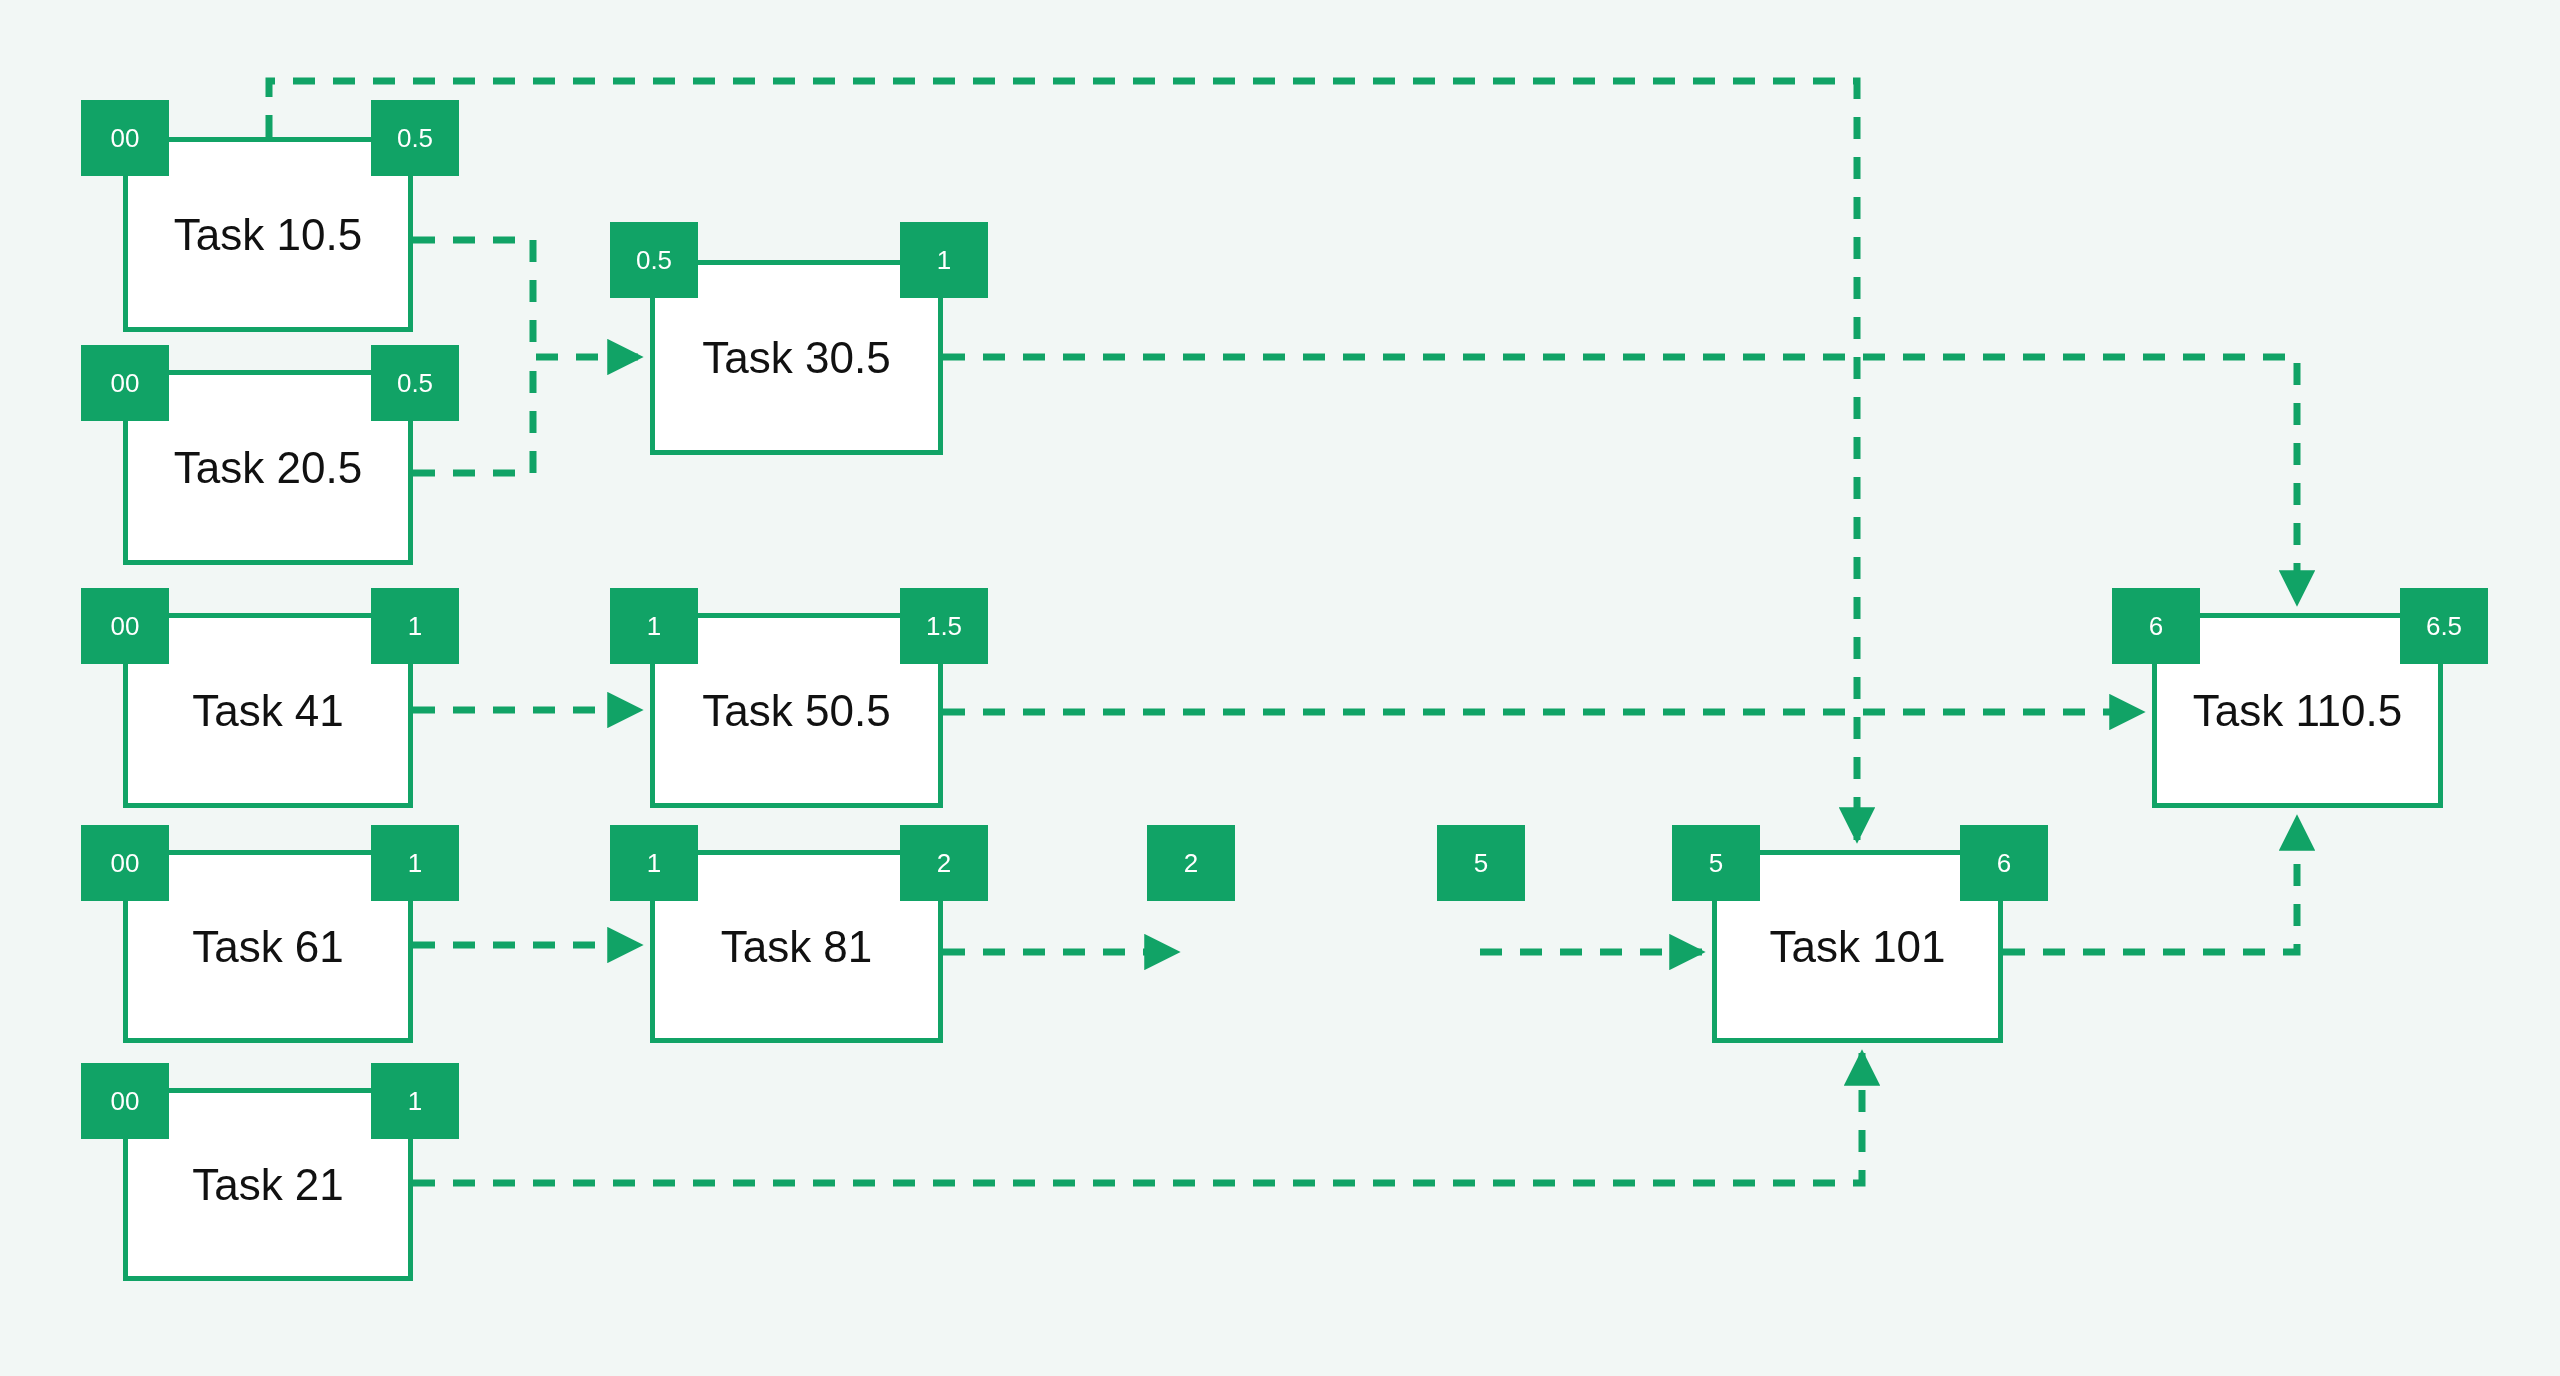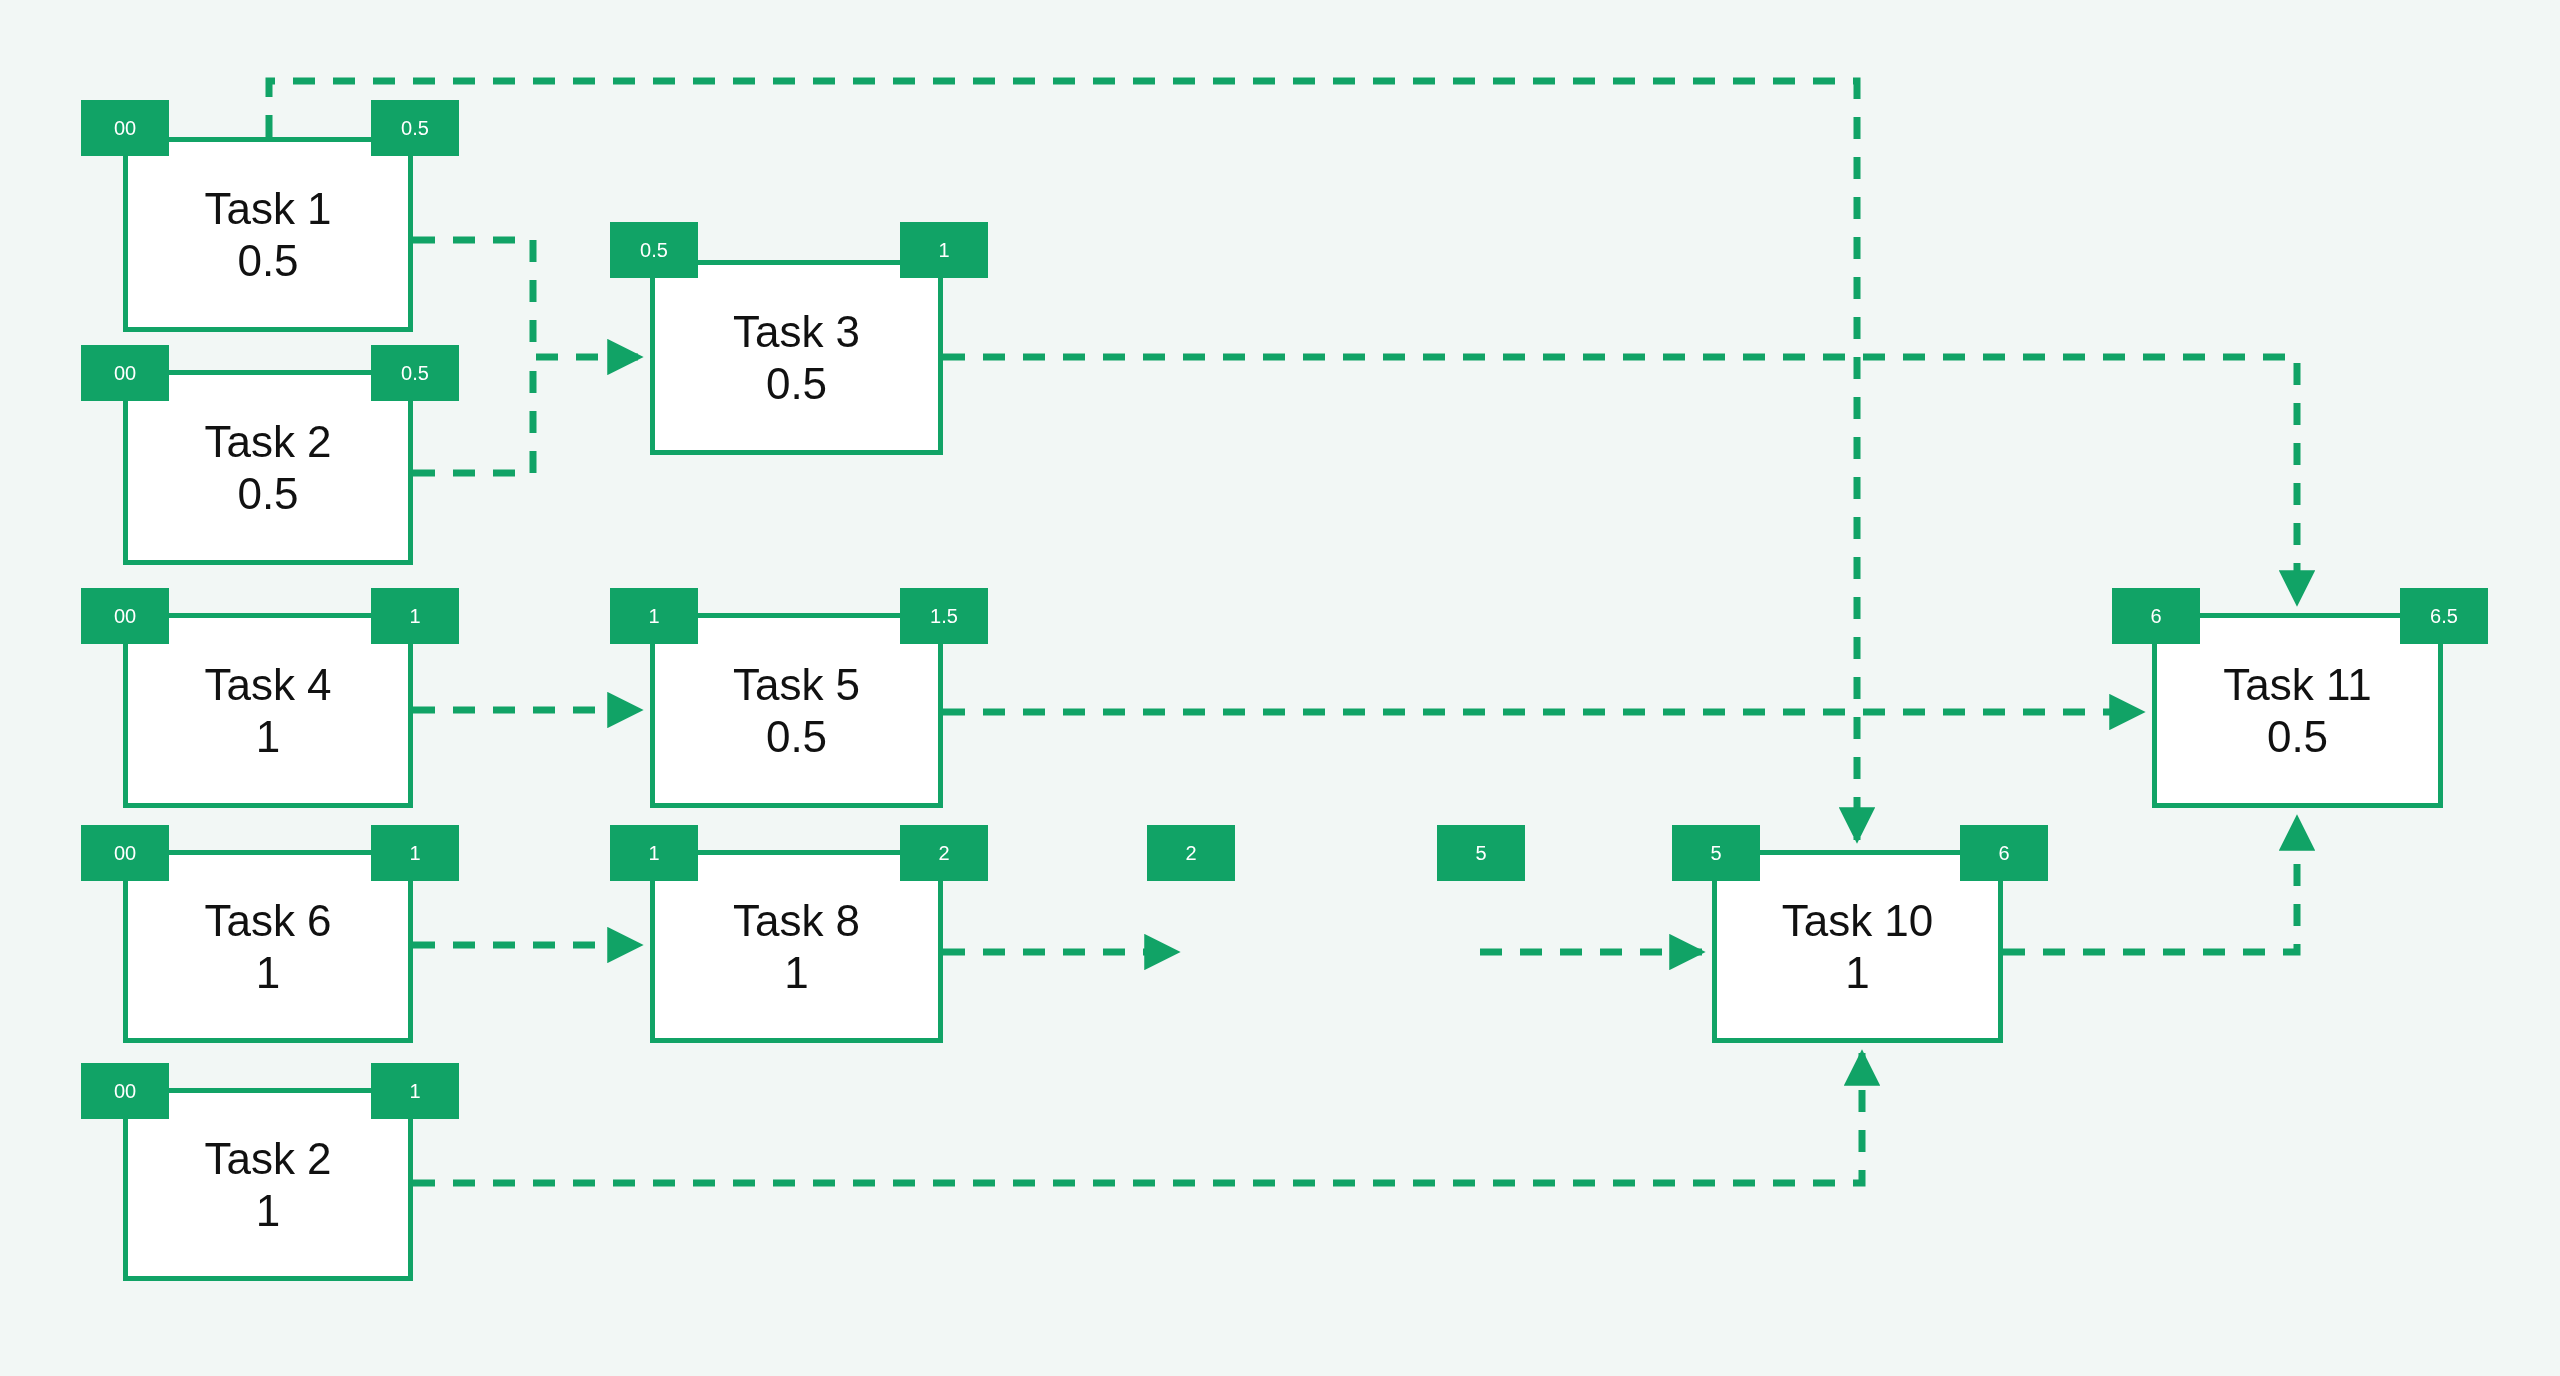--- a/index.html
+++ b/index.html
@@ -24,47 +24,47 @@
     width: 2560px;
     height: 1376px;
     pointer-events: none;
   }
   .node {
     position: absolute;
     background: #ffffff;
     border: 5px solid #11a366;
     box-sizing: border-box;
     display: flex;
-    flex-direction: column;
+    flex-direction: row;
     align-items: center;
     justify-content: center;
     z-index: 3;
   }
   .node-title {
     font-size: 44px;
     color: #111111;
     line-height: 1.18;
     letter-spacing: 0px;
   }
   .node-dur {
     font-size: 44px;
     color: #111111;
     line-height: 1.18;
   }
   .chip {
     position: absolute;
     background: #11a366;
     color: #ffffff;
-    font-size: 20px;
+    font-size: 26px;
     display: flex;
     align-items: center;
     justify-content: center;
     box-sizing: border-box;
     z-index: 5;
-    height: 56px;
+    height: 76px;
   }
 </style>
 </head>
 <body>
 
 <div id="canvas">
 
   <svg id="edges" viewBox="0 0 2560 1376" xmlns="http://www.w3.org/2000/svg">
     <defs>
       <marker id="arrow" viewBox="0 0 10 10" refX="9" refY="5" markerWidth="5.2" markerHeight="5.2" orient="auto-start-reverse">

